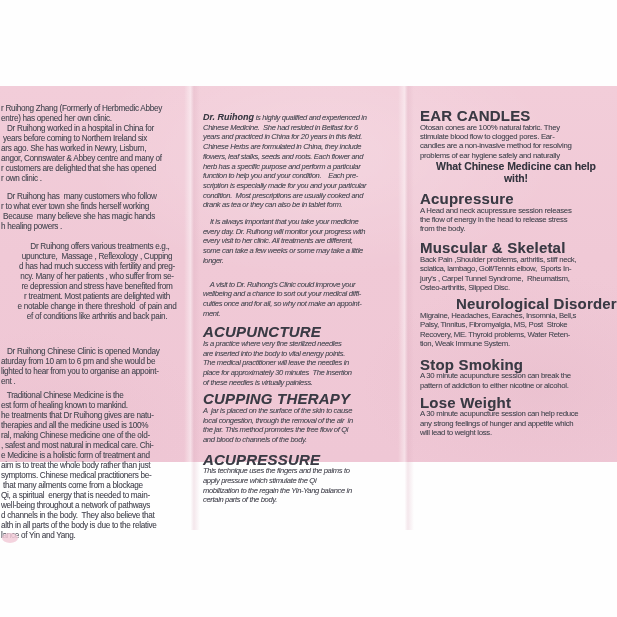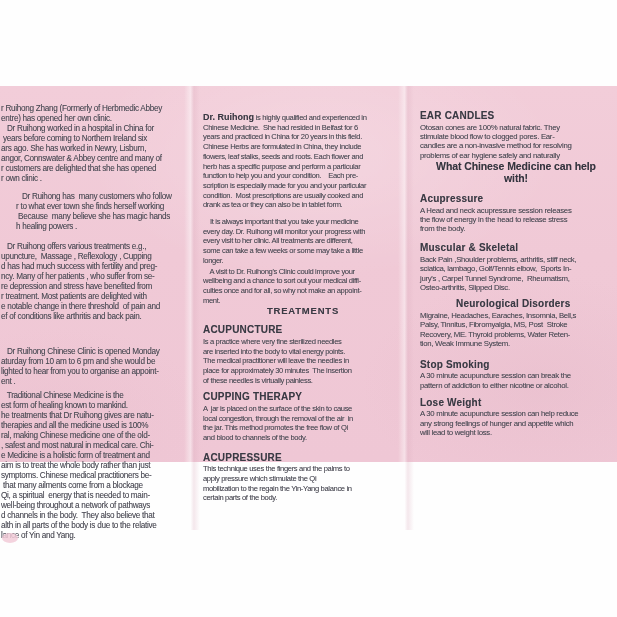--- a/index.html
+++ b/index.html
@@ -23,34 +23,34 @@
   .crease.c2{left:398px;}
   .speck{
     position:absolute;left:2px;top:533px;width:16px;height:10px;border-radius:50%;
     background:#f2cbd8;opacity:.85;
   }
   .col{position:absolute;color:#4c4c56;}
   .col p, .col h3, .col h2{margin:0;white-space:pre;text-shadow:0 0 .6px rgba(76,76,86,.40);}
   
   .col-left{left:1px;top:18px;width:192px;font-size:8.2px;line-height:10px;letter-spacing:-.3px;}
   .col-left p{margin:0;}
-  .col-left .p2{margin-top:8px;padding-left:15px;}
-  .col-left .p3{margin-top:10px;}
+  .col-left .p2{margin-top:8px;}
+  .col-left .p3{margin-top:10px;text-align:center;}
   .col-left .p4{margin-top:25px;}
   .col-left .p5{margin-top:4px;}
   
-  .col-mid{left:203px;top:27px;width:200px;font-size:7.6px;line-height:9.7px;letter-spacing:-.35px;}
+  .col-mid{left:203px;top:27px;width:200px;font-size:7.6px;line-height:9.7px;letter-spacing:-.35px;font-style:italic;}
   .lead{font-weight:bold;font-size:9px;color:#3a3a44;letter-spacing:0;}
   .col-mid .p2{margin-top:7px;}
-  .col-mid .p3{margin-top:1px;}
+  .col-mid .p3{margin-top:14px;}
   .h-treatments{
     margin-top:4px;text-align:center;font-size:9.5px;font-weight:bold;color:#3a3a44;
     letter-spacing:.8px;line-height:11px;
   }
-  .sec h3{font-size:10px;font-weight:bold;color:#3a3a44;letter-spacing:.2px;line-height:11px;}
+  .sec h3{font-size:15px;font-weight:bold;color:#3a3a44;letter-spacing:.2px;line-height:11px;}
   .sec p{margin-top:1.5px;}
   .col-mid .s1 h3{margin-top:8px;}
   .col-mid .s2 h3{margin-top:6px;}
   .col-mid .s3 h3{margin-top:9px;}
   
   .col-right{left:420px;top:24px;width:192px;font-size:7.8px;line-height:9.4px;letter-spacing:-.3px;}
   .col-right .sec h3{line-height:11px;}
   .col-right .t2 h3{margin-top:9px;}
   .h-help{
     margin-top:10px;text-align:center;font-size:10.5px;font-weight:bold;color:#35353f;
@@ -125,21 +125,20 @@
 drank as tea or they can also be in tablet form.</span></p>
       <p class="p2">    It is always important that you take your medicine
 every day. Dr. Ruihong will monitor your progress with
 every visit to her clinic. All treatments are different,
 some can take a few weeks or some may take a little
 longer.</p>
       <p class="p3">    A visit to Dr. Ruihong's Clinic could improve your
 wellbeing and a chance to sort out your medical diffi-
 culties once and for all, so why not make an appoint-
 ment.</p>
-      <h2 class="h-treatments">TREATMENTS</h2>
       <div class="sec s1">
         <h3>ACUPUNCTURE</h3>
         <p>Is a practice where very fine sterilized needles
 are inserted into the body to vital energy points.
 The medical practitioner will leave the needles in
 place for approximately 30 minutes  The insertion
 of these needles is virtually painless.</p>
       </div>
       <div class="sec s2">
         <h3>CUPPING THERAPY</h3>

